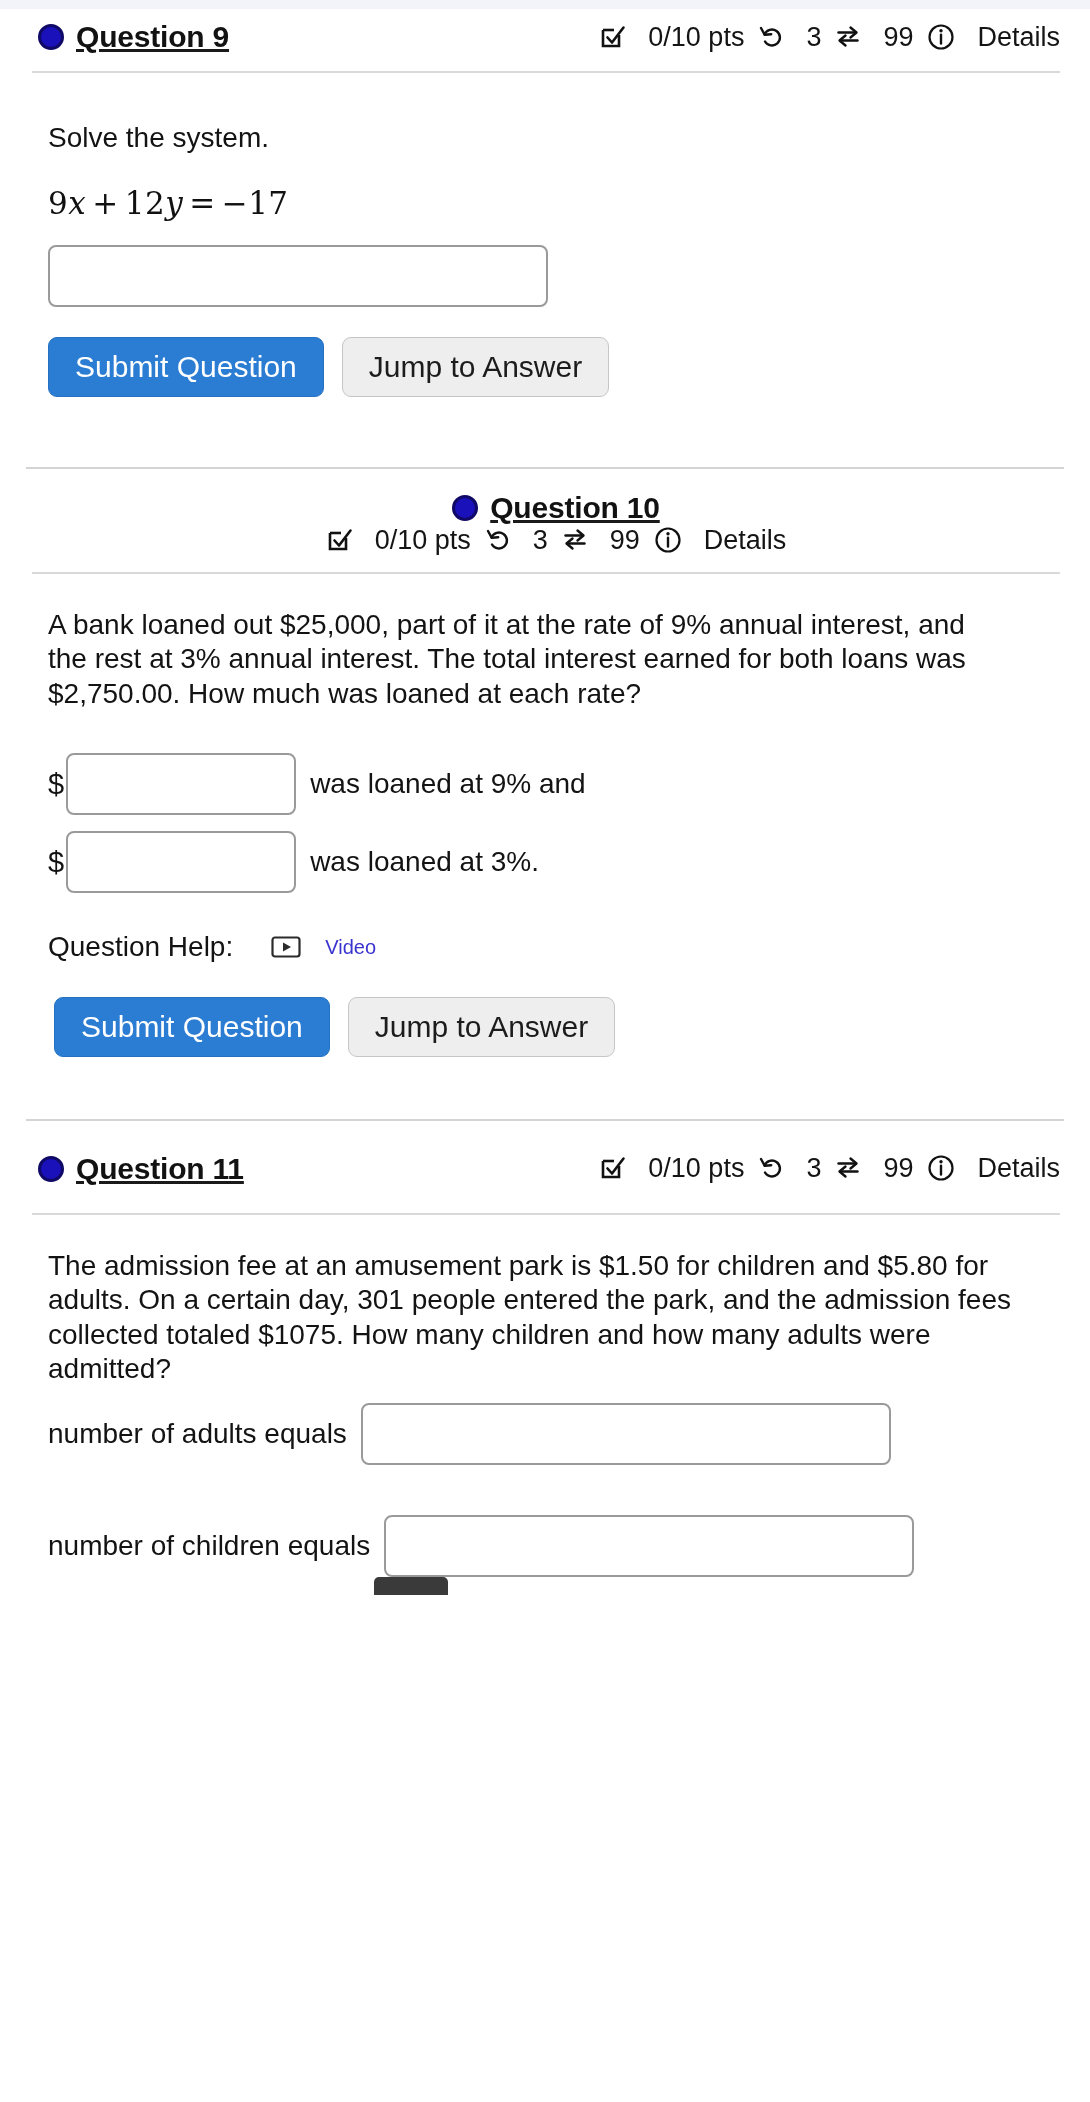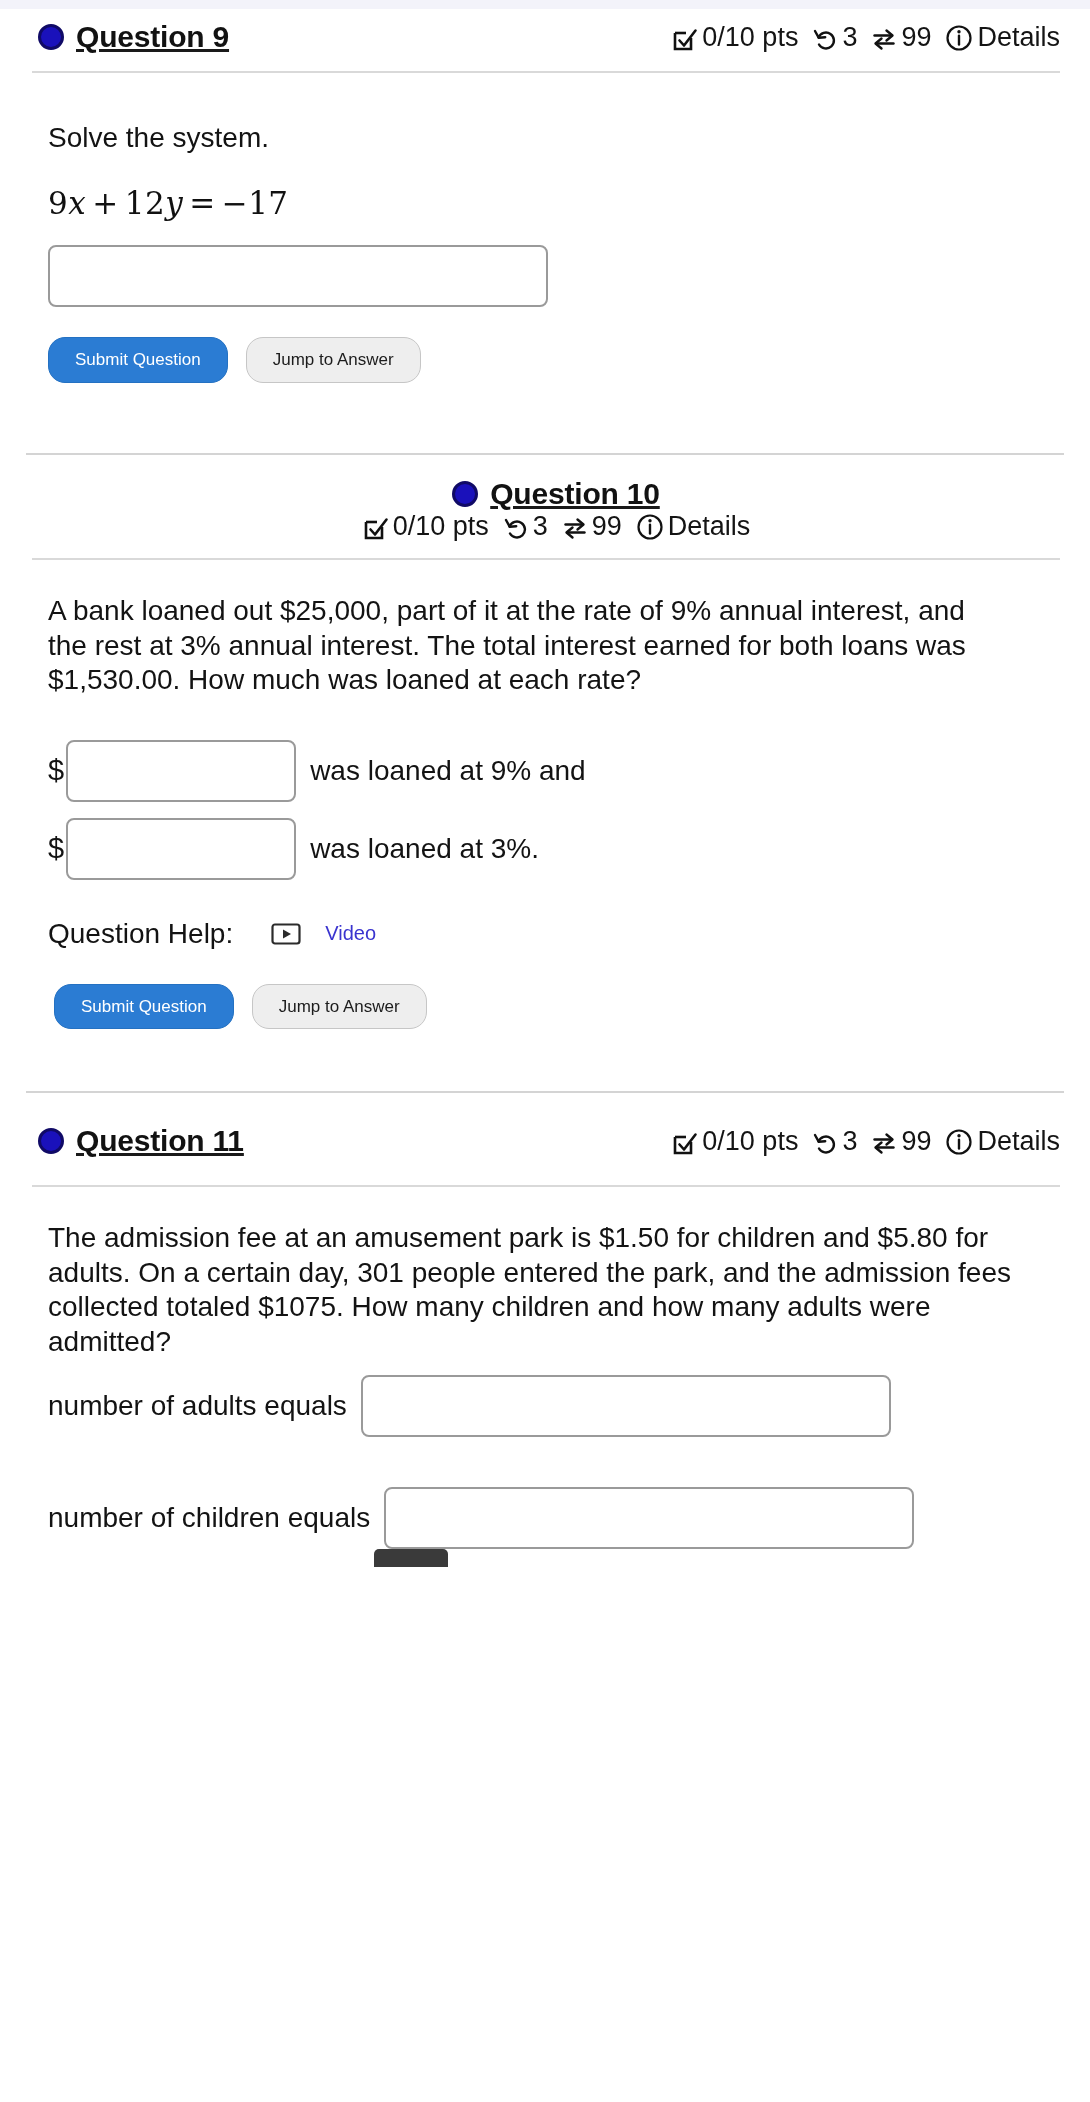--- a/index.html
+++ b/index.html
@@ -57,22 +57,22 @@
   .q-meta {
     display: flex;
     align-items: center;
     gap: 13px;
     font-size: 28px;
     color: #141414;
     white-space: nowrap;
   }
   .q-meta .meta-item {
     display: flex;
-    align-items: flex-end;
-    gap: 3px;
+    align-items: flex-start;
+    gap: 21px;
   }
   .q-meta .meta-text { font-size: 27px; }
 
   .icon { display: inline-flex; align-items: center; justify-content: center; flex: none; }
   .icon svg { display: block; }
 
   .hr {
     height: 2px;
     background: #d9d9d9;
     margin: 6px 30px 0 32px;
@@ -112,22 +112,22 @@
     vertical-align: middle;
   }
 
   .btn-row {
     display: flex;
     align-items: center;
     gap: 18px;
   }
   .btn {
     font-family: "Liberation Sans", sans-serif;
-    font-size: 17px;
-    border-radius: 17px;
+    font-size: 30px;
+    border-radius: 9px;
     padding: 13px 26px;
     cursor: pointer;
     line-height: 1.05;
     white-space: nowrap;
   }
   .btn-primary {
     background: #2b7cd3;
     border: 1px solid #2471c2;
     color: #ffffff;
   }
@@ -300,21 +300,21 @@
               <path d="M15 12.8 L15 21.5" fill="none" stroke="#111" stroke-width="2.4" stroke-linecap="round"></path>
             </svg>
           </span>
           <span class="meta-text">Details</span>
         </span>
       </div>
     </div>
     <div class="hr" style="margin-top:16px;"></div>
 
     <div class="q-body indent2" style="padding-top:34px;">
-      <p class="prompt" style="max-width:940px;">A bank loaned out $25,000, part of it at the rate of 9% annual interest, and the rest at 3% annual interest. The total interest earned for both loans was $1,530.00. How much was loaned at each rate?</p>
+      <p class="prompt" style="max-width:940px;">A bank loaned out $25,000, part of it at the rate of 9% annual interest, and the rest at 3% annual interest. The total interest earned for both loans was $2,750.00. How much was loaned at each rate?</p>
 
       <div class="answer-line" style="margin-top:42px;">
         <span class="dollar">$</span>
         <input class="inp" type="text" style="width: 230px;" placeholder="">
         <span class="after">was loaned at 9% and</span>
       </div>
 
       <div class="answer-line" style="margin-top:16px;">
         <span class="dollar">$</span>
         <input class="inp" type="text" style="width: 230px;" placeholder="">

